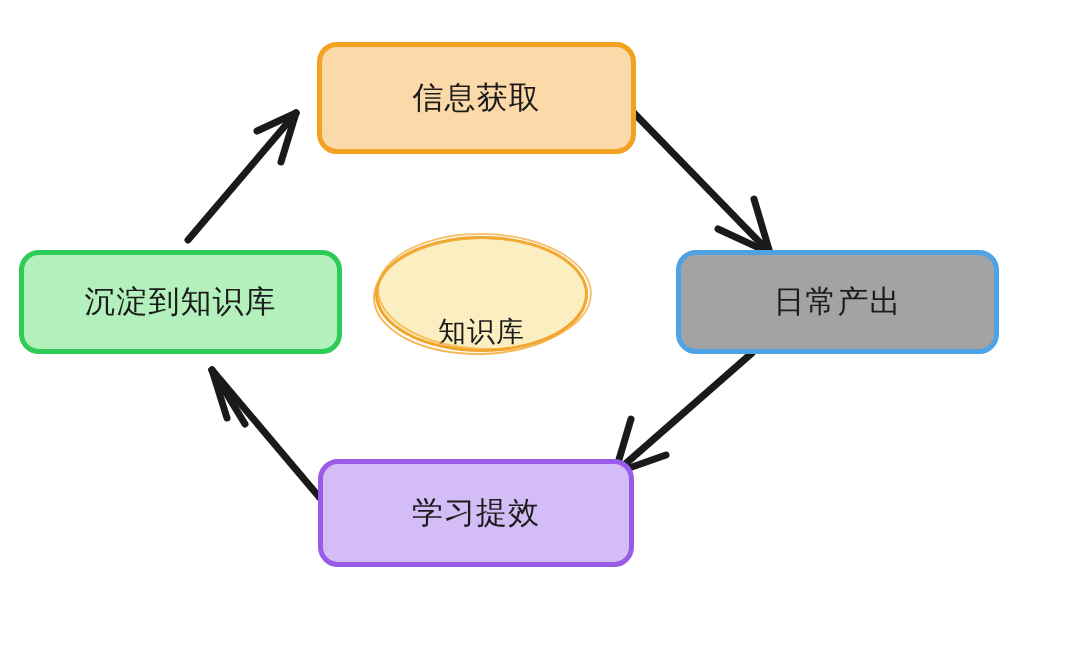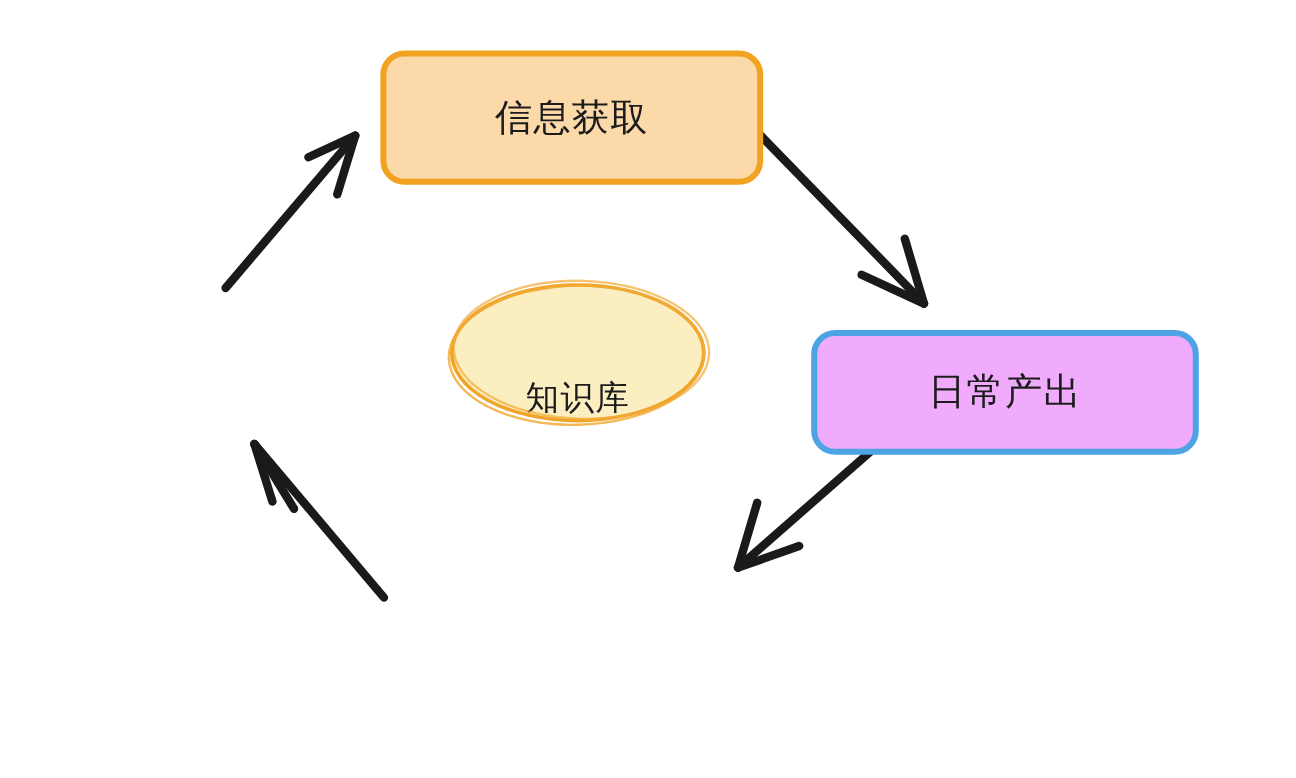--- a/index.html
+++ b/index.html
@@ -105,23 +105,29 @@
         <path d="M296 113 L281 162"></path>
       </g>
 
     </g>
   </svg>
 
   <div id="node-info" class="node box" style="background:#fbd9a8;border-color:#f1a220;align-items:center;">
     <span>信息获取</span>
   </div>
 
-  <div id="node-output" class="node box" style="background:#f0abfc;border-color:#4ea3e4;margin-top:25px;">
+  <div id="node-output" class="node box" style="background:#a3a3a3;border-color:#4ea3e4;">
     <span>日常产出</span>
   </div>
 
+  <div id="node-learning" class="node box" style="background:#d4bdf7;border-color:#9a5be8;">
+    <span>学习提效</span>
+  </div>
 
+  <div id="node-precip" class="node box" style="background:#b4f0bc;border-color:#2ecc57;">
+    <span>沉淀到知识库</span>
+  </div>
 
   <div id="node-kb" class="node ellipse" style="background:#fbeec0;">
     <span>知识库</span>
   </div>
 
 </div>
 
 </body></html>

